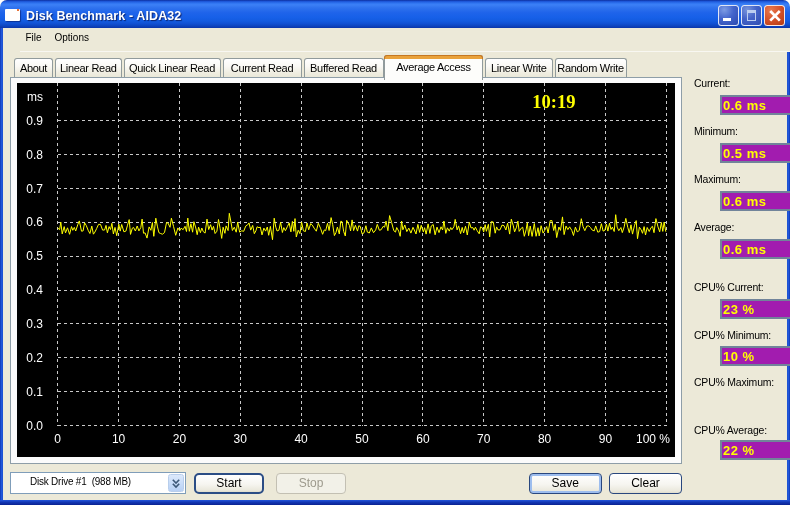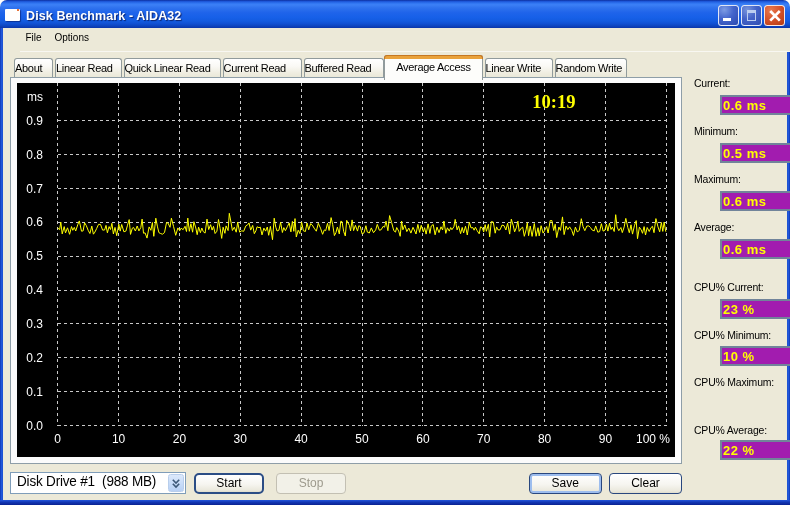--- a/index.html
+++ b/index.html
@@ -16,30 +16,30 @@
 #btnmin::after { content:""; position:absolute; left:4px; bottom:3.4px; width:8.3px; height:3px; background:#fff; }
 #btnmax::after { content:""; position:absolute; left:4.8px; top:4.2px; width:7.4px; height:6.8px; border:1.6px solid #BCCEF0; border-top-width:3.2px; }
 #borderL { position:absolute; left:0; top:28px; width:3px; height:473px; background:linear-gradient(90deg,#0C31AC,#2258DC 40%,#1C50D0); }
 #borderR { position:absolute; right:0; top:28px; width:3px; height:473px; background:linear-gradient(270deg,#0C31AC,#2258DC 40%,#1C50D0); }
 #borderB { position:absolute; left:0; top:500px; width:790px; height:5px; background:linear-gradient(180deg,#2356DC 0%,#1236B4 45%,#0A2290 100%); }
 #menubar { position:absolute; left:3px; top:28px; width:784px; height:24px; background:#ECE9D8; font-size:10px; color:#000; border-bottom:1.5px solid #F8F7F1;margin-left:17px; }
 #menubar span { position:absolute; top:4px; }
 #mFile { left:5.5px; }
 #mOptions { left:34.5px; }
 .tab { position:absolute; top:57.5px; height:19.5px; background:linear-gradient(180deg,#FFFFFF 0%,#FAF9F5 40%,#F0EEE2 75%,#EAE8D8 100%);
-  border:1px solid #919B9C; border-bottom:none; border-radius:3px 3px 0 0; font-size:11px; letter-spacing:-.3px; line-height:18px; color:#000; white-space:nowrap; overflow:hidden; }
+  border:1px solid #919B9C; border-bottom:none; border-radius:3px 3px 0 0; font-size:11px; letter-spacing:-.3px; text-align:center; line-height:18px; color:#000; white-space:nowrap; overflow:hidden; }
 #tabsel { position:absolute; left:384px; top:55px; width:99px; height:24.5px; background:#FDFDFB; border:1px solid #919B9C; border-bottom:none;
   border-radius:3px 3px 0 0; font-size:11px; letter-spacing:-.3px; text-align:center; line-height:23px; color:#000; z-index:5; white-space:nowrap; }
 #tabsel::before { content:""; position:absolute; left:-1px; top:-1px; right:-1px; height:3px; background:#E9A23B; border-radius:3px 3px 0 0; border:1px solid #C57722; border-bottom:none; }
 #chartbox { position:absolute; left:10px; top:77px; width:672px; height:386.5px; background:#FBFBFB; border:1px solid #8E9EA8; }
 #plot { position:absolute; left:17px; top:83px; width:658px; height:374px; background:#000;text-align:right; }
 #plot svg { position:absolute; left:0; top:0; }
 .rlabel { position:absolute; left:694px; font-size:11px; letter-spacing:-.2px; color:#000; transform:scaleX(.95); transform-origin:0 50%; }
 .rbox { position:absolute; left:693px; width:86px; height:20px; background:#a21caf; border:2px solid #71849A; color:#FFFF00; font-size:13px; font-weight:bold; letter-spacing:.5px; line-height:18.5px; padding-left:1px;margin-left:27px; }
-#combo { position:absolute; left:10px; top:472px; width:176px; height:21.5px; background:#fff; border:1px solid #7F9DB9; font-size:15px; letter-spacing:-.2px; line-height:16.5px; padding-left:6px; }
+#combo { position:absolute; left:10px; top:472px; width:176px; height:21.5px; background:#fff; border:1px solid #7F9DB9; font-size:11px; letter-spacing:-.2px; line-height:16.5px; padding-left:19px; }
 #combo > span { display:inline-block; transform:scaleX(.9); transform-origin:0 50%; }
 #comboBtn { position:absolute; right:1px; top:1px; width:16px; height:17.5px; border-radius:2.5px; background:linear-gradient(180deg,#DCE9FB 0%,#C9DDF9 50%,#B8D0F4 100%); border:1px solid #B8CEEC; }
 .xpbtn { position:absolute; top:472.5px; height:21px; border-radius:4px; font-size:12px; text-align:center; color:#000; background:linear-gradient(180deg,#FFFFFF 0%,#F6F5F0 55%,#EAE8DC 90%,#DFDCCC 100%); }
 #bStart { left:194px; width:70px; border:2px solid #2B4D85; border-radius:5px; line-height:17px; }
 #bStop { left:276px; width:70px; border:1px solid #C3C0B3; background:#F2F1E8; color:#9D9A8D; line-height:19px; }
 #bSave { left:529px; width:72.5px; border:1px solid #29477E; box-shadow:inset 0 0 0 2px #9DBDEE; line-height:19px; }
 #bClear { left:609px; width:73px; border:1px solid #29477E; line-height:19px; }
 </style></head>
 <body>
 <div id="win">

